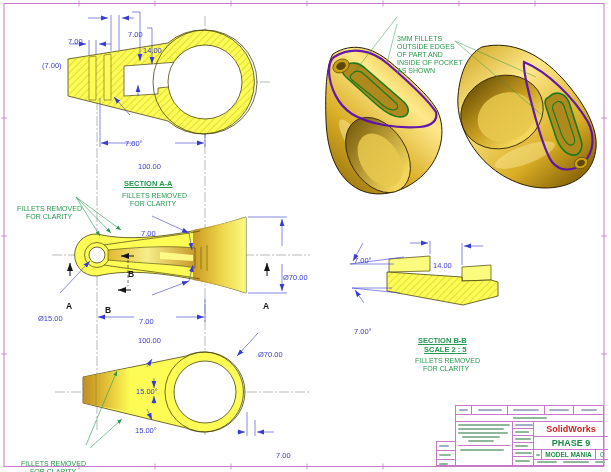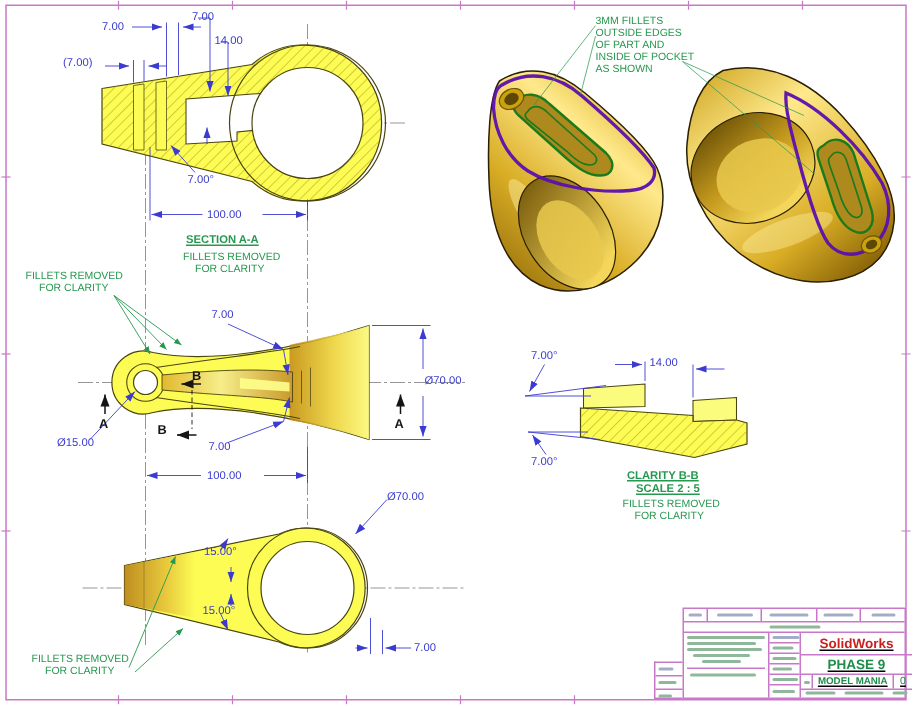--- a/index.html
+++ b/index.html
@@ -1,35 +1,35 @@
 <!DOCTYPE html>
 <html><head>
 <meta charset="utf-8">
 <style>
   html,body{margin:0;padding:0;background:#fff;}
   .sheet{position:relative;width:611px;height:472px;background:#ffffff;overflow:hidden;
          font-family:"Liberation Sans","DejaVu Sans",sans-serif;}
   .sheet svg{position:absolute;left:0;top:0;}
-  .lbl{position:absolute;white-space:nowrap;line-height:1;}
+  .lbl{position:absolute;white-space:nowrap;line-height:1;margin-top:24px;}
   .dim{color:#3b3bd1;font-size:7.5px;}
   .note{color:#27984f;font-size:7px;}
   .sec-title{color:#27984f;font-size:7.5px;font-weight:bold;text-decoration:underline;}
   .cut{color:#151515;font-size:8.5px;font-weight:bold;}
   
   .tb{position:absolute;left:455px;top:405px;width:149px;height:61px;border:1px solid #c878c8;
       box-sizing:border-box;background:#fff;}
   .tb *{box-sizing:border-box;}
   .tb-row1{display:flex;height:9px;border-bottom:1px solid #c878c8;}
   .tb-row1>div{border-right:1px solid #c878c8;display:flex;align-items:center;justify-content:center;}
   .tb-row2{height:7px;border-bottom:1px solid #c878c8;display:flex;align-items:center;justify-content:center;}
   .tb-main{display:flex;height:43px;}
   .tb-colL{width:62px;border-right:1px solid #c878c8;padding:1px 2px;}
   .tb-colM{width:33px;border-right:1px solid #c878c8;}
   .tb-colM>div{height:7px;border-bottom:1px solid #c878c8;display:flex;align-items:center;}
-  .tb-colR{flex:1;display:flex;flex-direction:column;text-decoration:underline;}
+  .tb-colR{flex:1;display:flex;flex-direction:column;}
   .tb-logo{height:15px;border-bottom:1px solid #c878c8;display:flex;align-items:center;justify-content:center;
            color:#cc1f1f;font-weight:bold;font-size:9px;letter-spacing:0;}
   .tb-phase{height:13px;border-bottom:1px solid #c878c8;display:flex;align-items:center;justify-content:center;
             color:#1f8c4a;font-weight:bold;font-size:9px;}
   .tb-bot{height:10px;display:flex;border-bottom:1px solid #c878c8;}
   .tb-bot>div{border-right:1px solid #c878c8;display:flex;align-items:center;justify-content:center;}
   .tb-model{color:#1f8c4a;font-size:6.5px;font-weight:bold;}
   .tb-rev{color:#1f8c4a;font-size:7px;}
   .tb-strip{height:4px;display:flex;align-items:center;gap:6px;padding:0 3px;}
   .mbar{height:2px;background:#8fb89b;border-radius:1px;}
@@ -303,21 +303,21 @@
   <div class="lbl dim" style="left:138px;top:313px">100.00</div>
   <div class="lbl dim" style="left:283px;top:250px">Ø70.00</div>
   <div class="lbl cut" style="left:66px;top:278px">A</div>
   <div class="lbl cut" style="left:263px;top:278px">A</div>
   <div class="lbl cut" style="left:128px;top:246px">B</div>
   <div class="lbl cut" style="left:105px;top:282px">B</div>
 
   <div class="lbl dim" style="left:354px;top:233px">7.00°</div>
   <div class="lbl dim" style="left:433px;top:238px">14.00</div>
   <div class="lbl dim" style="left:354px;top:304px">7.00°</div>
-  <div class="lbl sec-title" style="left:418px;top:313px">CLARITY B-B</div>
+  <div class="lbl sec-title" style="left:418px;top:313px">SECTION B-B</div>
   <div class="lbl sec-title" style="left:424px;top:322px">SCALE 2 : 5</div>
   <div class="lbl note" style="left:415px;top:333px">FILLETS REMOVED</div>
   <div class="lbl note" style="left:423px;top:341px">FOR CLARITY</div>
 
   <div class="lbl dim" style="left:136px;top:364px">15.00°</div>
   <div class="lbl dim" style="left:135px;top:403px">15.00°</div>
   <div class="lbl dim" style="left:258px;top:327px">Ø70.00</div>
   <div class="lbl dim" style="left:276px;top:428px">7.00</div>
   <div class="lbl note" style="left:21px;top:436px">FILLETS REMOVED</div>
   <div class="lbl note" style="left:30px;top:444px">FOR CLARITY</div>

